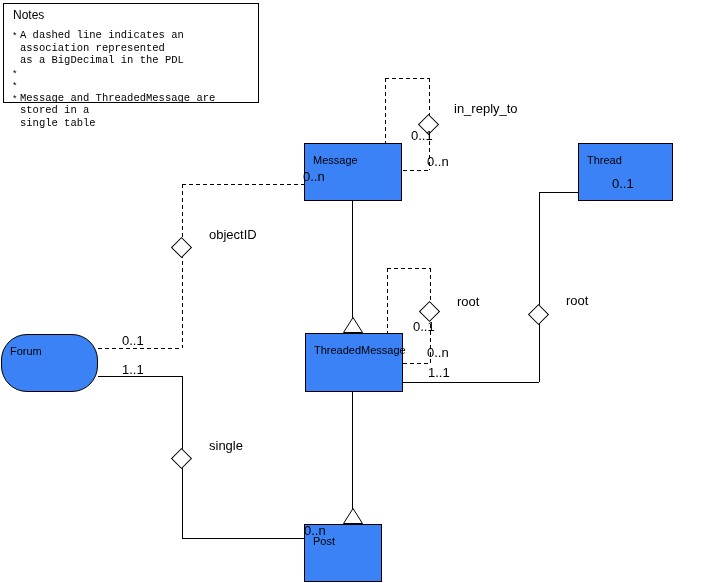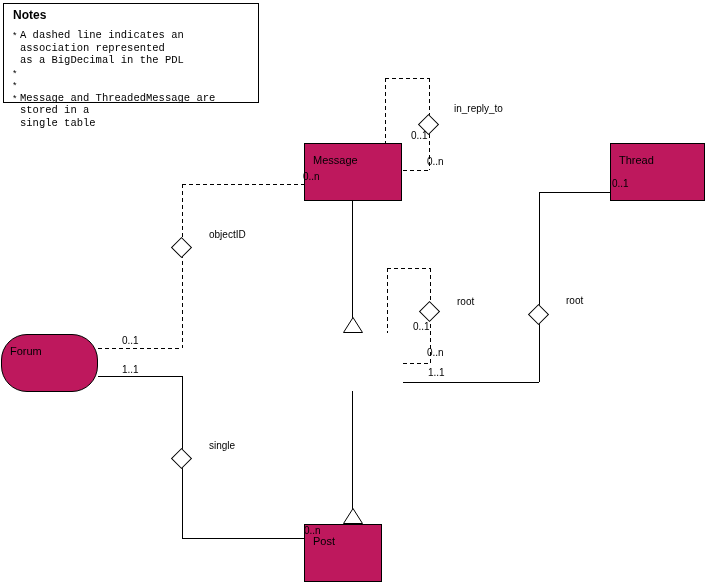--- a/index.html
+++ b/index.html
@@ -8,37 +8,37 @@
     width: 707px;
     height: 583px;
     background: #ffffff;
     font-family: "Liberation Sans", sans-serif;
     color: #000000;
     overflow: hidden;
   }
   
   .entity {
     position: absolute;
-    background: #be185d;
+    background: #3b82f6;
     border: 1px solid #000000;
     box-sizing: border-box;
     font-size: 11px;
     padding: 10px 0 0 8px;
   }
   
   #notes-box {
     position: absolute;
     left: 3px; top: 3px;
     width: 256px; height: 100px;
     border: 1px solid #000000;
     box-sizing: border-box;
     background: #ffffff;
     padding: 4px 6px 0 9px;
   }
-  #notes-box .notes-title { font-size: 12px; font-weight: bold; margin-bottom: 7px; }
+  #notes-box .notes-title { font-size: 12px; font-weight: normal; margin-bottom: 7px; }
   .note-item { display: flex; font-size: 10.5px; line-height: 12.5px; }
   .note-star { width: 7px; flex: 0 0 7px; font-size: 9px; }
   .note-text { white-space: pre-line; font-family: Liberation Mono, monospace; }
   
   .hl, .vl, .hd, .vd { position: absolute; }
   .hl { height: 1px; background: #000000; }
   .vl { width: 1px; background: #000000; }
   .hd { height: 1px; background: repeating-linear-gradient(90deg, #000 0 4px, transparent 4px 7px); }
   .vd { width: 1px; background: repeating-linear-gradient(180deg, #000 0 4px, transparent 4px 7px); }
   
@@ -46,21 +46,21 @@
     position: absolute;
     width: 15px; height: 15px;
     background: #ffffff;
     border: 1px solid #000000;
     box-sizing: border-box;
     transform: rotate(45deg);
   }
   
   .tri { position: absolute; }
   
-  .lbl { position: absolute; font-size: 10px; line-height: 11px; white-space: nowrap; padding-left: 21px; }
+  .lbl { position: absolute; font-size: 13px; line-height: 11px; white-space: nowrap; padding-left: 21px; }
 </style>
 </head>
 <body>
 
 <div id="canvas">
 
   <div id="notes-box">
     <div class="notes-title">Notes</div>
     <div class="note-item">
       <span class="note-star">*</span>
@@ -115,25 +115,28 @@
   <svg class="tri" style="left:343px; top:317px;" width="20" height="16">
     <polygon points="10,0.5 19.5,15.5 0.5,15.5" fill="#ffffff" stroke="#000000" stroke-width="1"></polygon>
   </svg>
   <svg class="tri" style="left:343px; top:508px;" width="20" height="16">
     <polygon points="10,0.5 19.5,15.5 0.5,15.5" fill="#ffffff" stroke="#000000" stroke-width="1"></polygon>
   </svg>
 
   <div class="entity" style="left:304px; top:143px; width:98px; height:58px;">
     <span>Message</span>
   </div>
-  <div class="entity" style="left:610px; top:143px; width:95px; height:58px;">
+  <div class="entity" style="left:578px; top:143px; width:95px; height:58px;">
     <span>Thread</span>
   </div>
   <div class="entity" style="left:1px; top:334px; width:97px; height:58px;border-radius:26px;">
     <span>Forum</span>
+  </div>
+  <div class="entity" style="left:305px; top:333px; width:98px; height:59px;">
+    <span>ThreadedMessage</span>
   </div>
   <div class="entity" style="left:304px; top:524px; width:78px; height:58px;">
     <span>Post</span>
   </div>
 
   <span class="lbl" style="left:433px; top:103px;">in_reply_to</span>
   <span class="lbl" style="left:390px; top:130px;">0..1</span>
   <span class="lbl" style="left:406px; top:156px;">0..n</span>
 
   <span class="lbl" style="left:188px; top:229px;">objectID</span>

